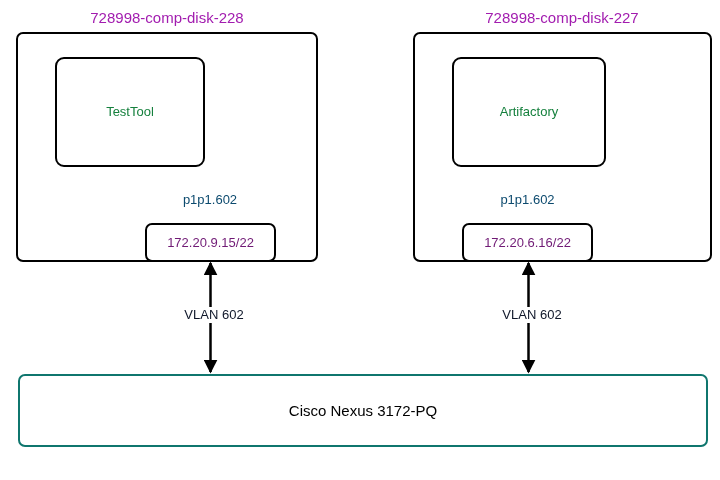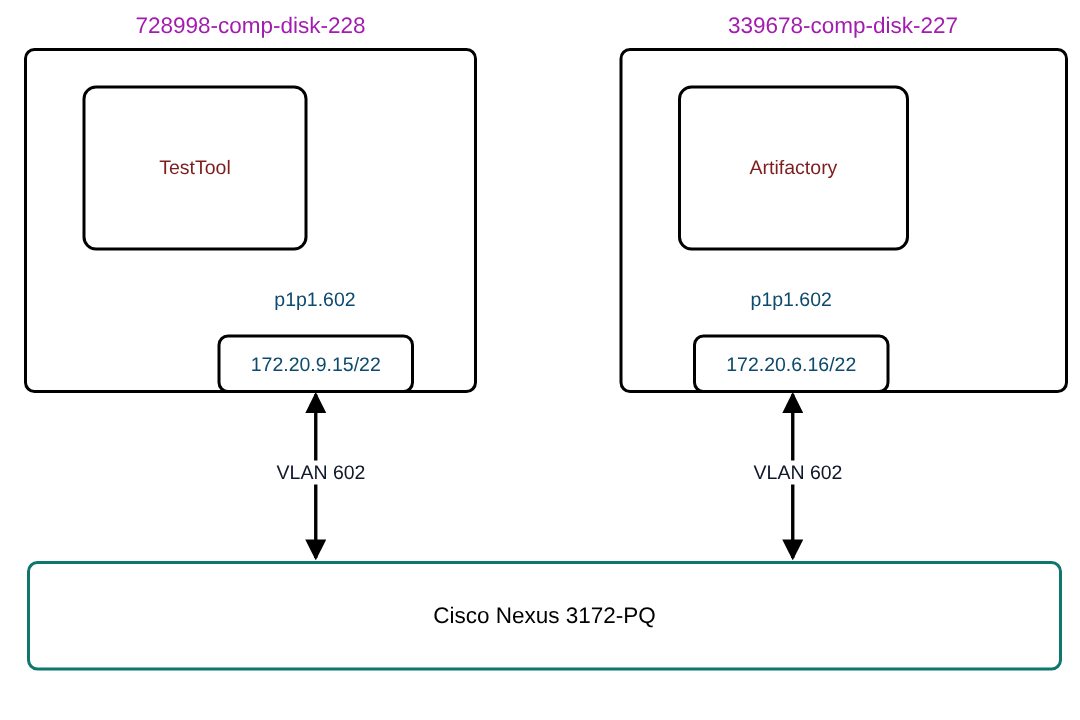--- a/index.html
+++ b/index.html
@@ -43,21 +43,21 @@
     border-radius: 9px;
     background: #ffffff;
     box-sizing: border-box;
     display: flex;
     align-items: center;
     justify-content: center;
   }
   .app-label {
     font-size: 13px;
     line-height: 16px;
-    color: #7f1d1d;
+    color: #15803d;
     white-space: nowrap;
   }
   .nic-label {
     position: absolute;
     font-size: 13px;
     line-height: 16px;
     color: #0c4a6e;
     text-align: center;
     white-space: nowrap;
   }
@@ -68,21 +68,21 @@
     background: #ffffff;
     box-sizing: border-box;
     display: flex;
     align-items: center;
     justify-content: center;
     z-index: 3;
   }
   .ip-label {
     font-size: 13px;
     line-height: 16px;
-    color: #0c4a6e;
+    color: #701a75;
     white-space: nowrap;
   }
   .link-svg {
     position: absolute;
     overflow: visible;
   }
   .vlan-label {
     position: absolute;
     font-size: 13px;
     line-height: 16px;
@@ -122,21 +122,21 @@
   <div class="app-box" style="left:55px; top:57px; width:150px; height:110px;">
     <span class="app-label">TestTool</span>
   </div>
 
   <div class="nic-label" style="left:145px; top:192px; width:130px;">p1p1.602</div>
 
   <div class="ip-box" style="left:145px; top:223px; width:131px; height:39px;">
     <span class="ip-label">172.20.9.15/22</span>
   </div>
 
-  <div class="host-title" style="left:442px; top:9px; width:240px;">339678-comp-disk-227</div>
+  <div class="host-title" style="left:442px; top:9px; width:240px;">728998-comp-disk-227</div>
 
   <div class="host-box" style="left:413px; top:32px; width:299px; height:230px;"></div>
 
   <div class="app-box" style="left:452px; top:57px; width:154px; height:110px;">
     <span class="app-label">Artifactory</span>
   </div>
 
   <div class="nic-label" style="left:462px; top:192px; width:131px;">p1p1.602</div>
 
   <div class="ip-box" style="left:462px; top:223px; width:131px; height:39px;">

